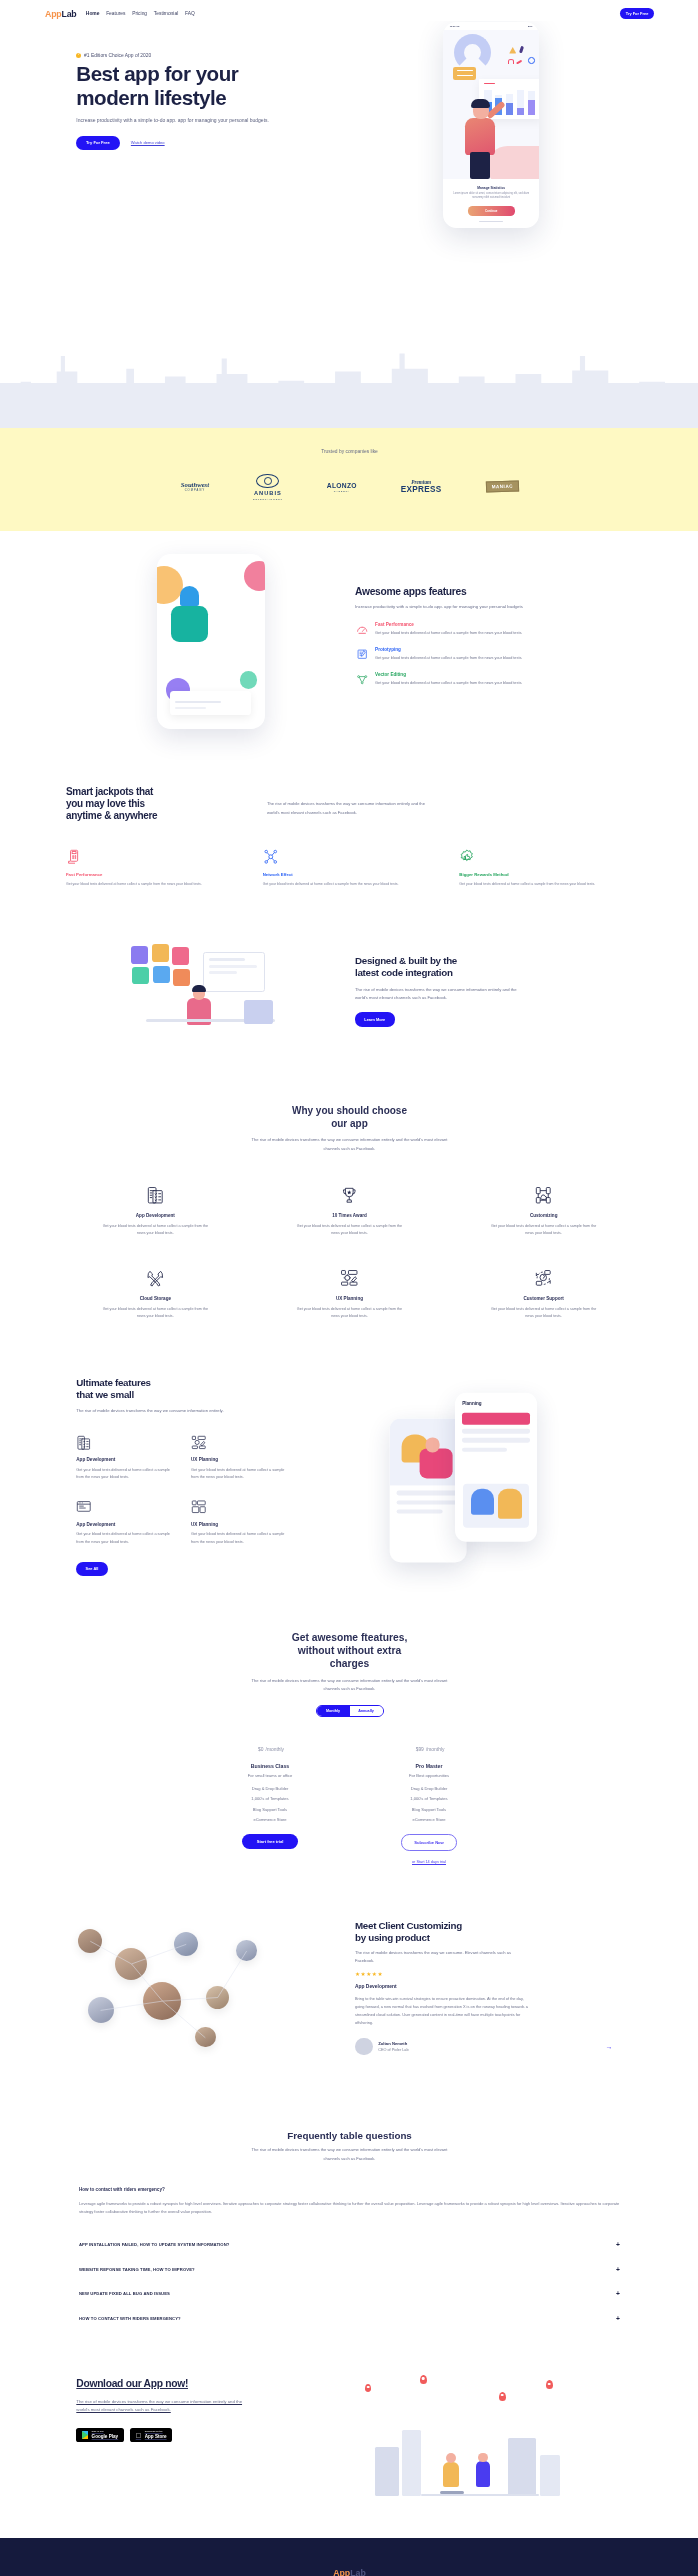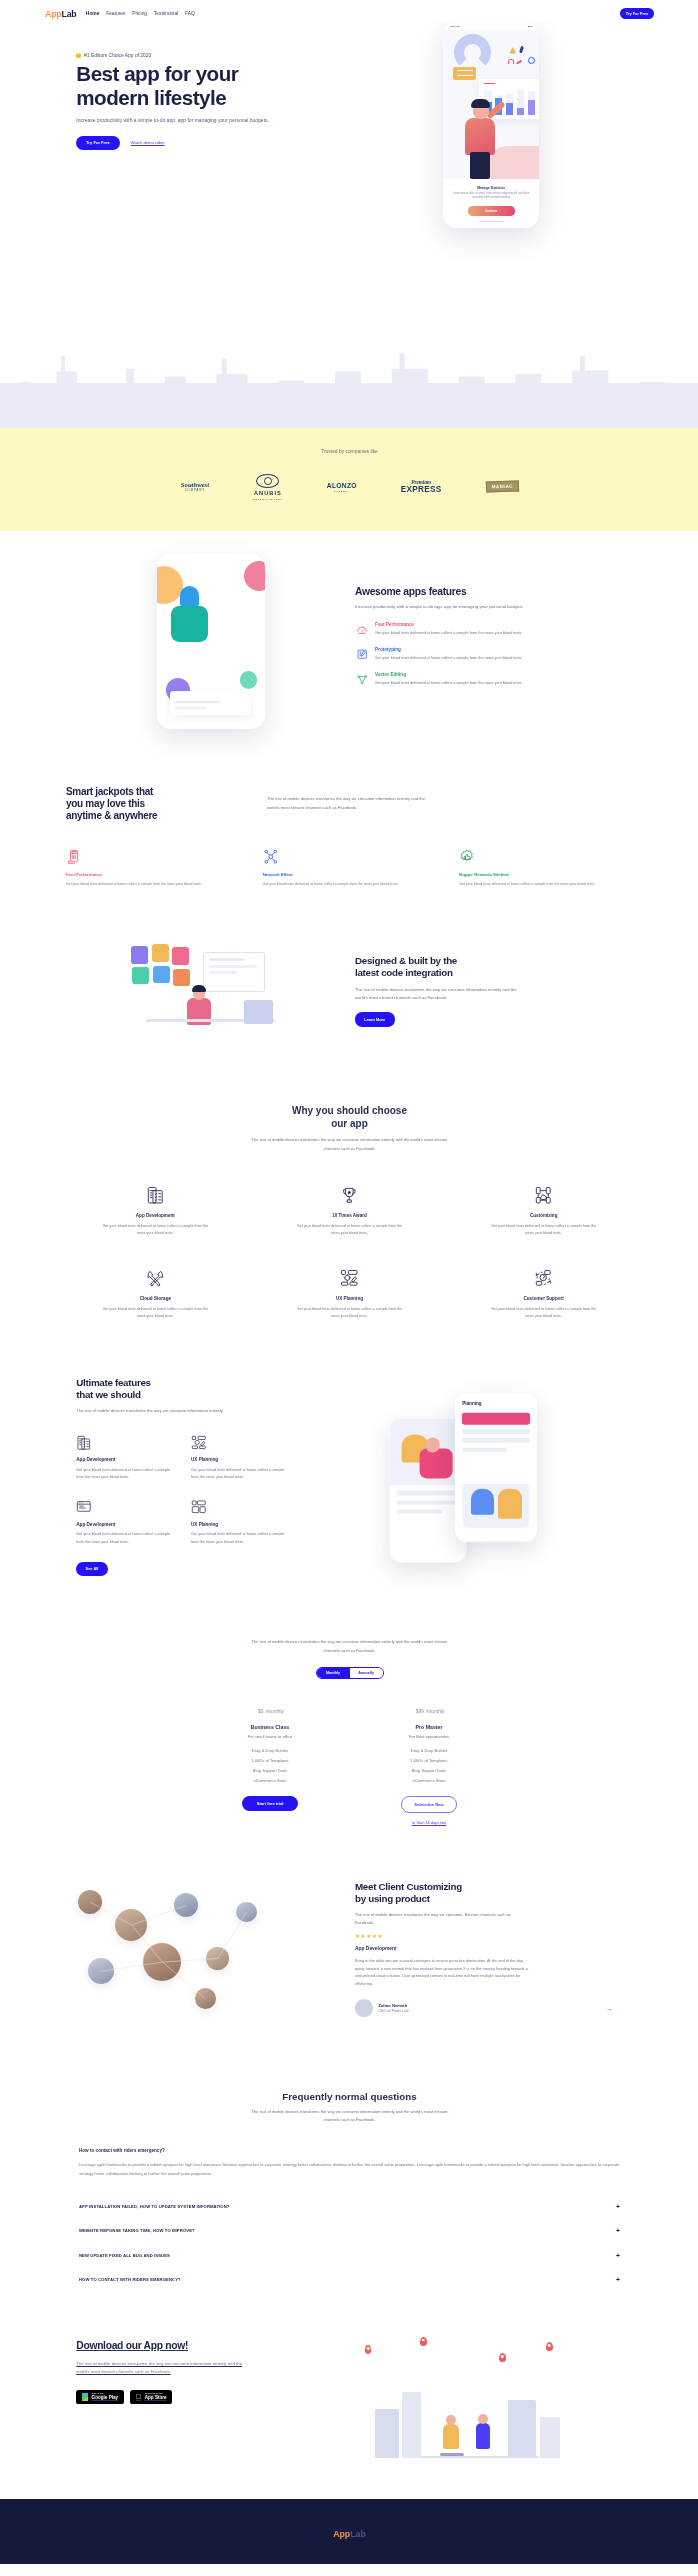--- a/index.html
+++ b/index.html
@@ -105,21 +105,21 @@
   .feat-right { flex:1; padding-right:20.6px;}
   .feat-list { margin-top:11.3px; }
   .feat-row { display:flex; gap:6.7px; margin-bottom:10.3px; align-items:flex-start;}
   .feat-ico { width:13.4px; height:13.4px; flex:none; display:flex; align-items:center; justify-content:center;}
   .feat-ico svg { width:12.4px; height:12.4px;}
   .feat-name { font-size:4.6px; font-weight:bold; margin-bottom:2.6px;}
   .feat-desc { font-size:3.8px; color:#72768f; line-height:1.85;}
 
   
   .jack { padding:26px 0 28px 0;}
-  .jack-top { display:flex; gap:16px; }
+  .jack-top { display:flex; gap:16px;align-items:center; }
   .jack-top h2 { width:185px; font-size:10px; }
   .jack-top p { flex:1; font-size:4.1px; color:#6a6f8c; line-height:2.1; padding-top:4.6px; max-width:170px;}
   .jack-cards { display:flex; gap:23px; margin-top:27px;}
   .jack-card { flex:1;}
   .jack-card .ji { width:15.5px; height:15.5px; margin-bottom:6.7px;}
   .jack-card h4 { font-size:4.3px; font-weight:bold; margin-bottom:3.6px;}
   .jack-card p { font-size:3.5px; color:#7b7f98; line-height:1.95;}
 
   
   .built { display:flex; align-items:center; padding:26px 0 32px 0;}
@@ -605,21 +605,21 @@
         <p>Get your blood tests delivered at home collect a sample from the news your blood tests.</p>
       </div>
 
     </div>
   </div>
 
   <div class="container ult">
     <div class="ult-left sec-head">
       <h2>
         <span>Ultimate features</span><br>
-        <span>that we should</span>
+        <span>that we small</span>
       </h2>
       <p>The rise of mobile devices transforms the way we consume information entirely.</p>
 
       <div class="ult-grid">
         <div class="ult-card">
           <div class="ui">
             <svg width="15.5" height="15.5" viewBox="0 0 24 24" fill="none" stroke="#1d2245" stroke-width="1.1">
                 <rect x="3" y="2" width="10" height="20" rx="1.5"></rect>
                 <rect x="9" y="6" width="12" height="16" rx="1"></rect>
                 <path d="M5 6h6M5 9h3M5 12h3M5 15h3"></path>
@@ -691,20 +691,25 @@
         <div class="grey-bar"></div>
         <div class="grey-bar" style="width:55%;"></div>
         <div style="position:absolute;left:8.2px;bottom:14.4px;width:66px;height:44px;background:#eef1fa;border-radius:4.1px;"></div>
         <div style="position:absolute;left:15.5px;bottom:27px;width:23px;height:26px;background:#5a8ff0;border-radius:10.3px 10.3px 2.6px 2.6px;"></div>
         <div style="position:absolute;left:43px;bottom:23px;width:24px;height:30px;background:#f2b857;border-radius:9.3px 9.3px 2.6px 2.6px;"></div>
       </div>
     </div>
   </div>
 
   <div class="container pricing">
+    <h2>
+      <span>Get awesome fteatures,</span><br>
+      <span>without without extra</span><br>
+      <span>charges</span>
+    </h2>
     <p>The rise of mobile devices transforms the way we consume information entirely and the world's most elevant channels such as Facebook.</p>
 
     <div class="toggle">
       <div class="on">Monthly</div>
       <div class="off">Annually</div>
     </div>
 
     <div class="plans">
       <div class="plan">
         <div class="price">
@@ -778,21 +783,21 @@
         <div>
           <div class="tp-name">Zoltan Nemeth</div>
           <div class="tp-role">CEO of Pixler Lab</div>
         </div>
         <div class="testi-next">→</div>
       </div>
     </div>
   </div>
 
   <div class="container faq">
-    <h2>Frequently normal questions</h2>
+    <h2>Frequently table questions</h2>
     <p class="lead">The rise of mobile devices transforms the way we consume information entirely and the world's most elevant channels such as Facebook.</p>
 
     <div class="faq-open">
       <h4>How to contact with riders emergency?</h4>
       <p>Leverage agile frameworks to provide a robust synopsis for high level overviews. Iterative approaches to corporate strategy foster collaborative thinking to further the overall value proposition. Leverage agile frameworks to provide a robust synopsis for high level overviews. Iterative approaches to corporate strategy foster collaborative thinking to further the overall value proposition.</p>
     </div>
 
     <div class="faq-list">
       <div class="faq-item">
         <span class="faq-q">APP INSTALLATION FAILED, HOW TO UPDATE SYSTEM INFORMATION?</span>

